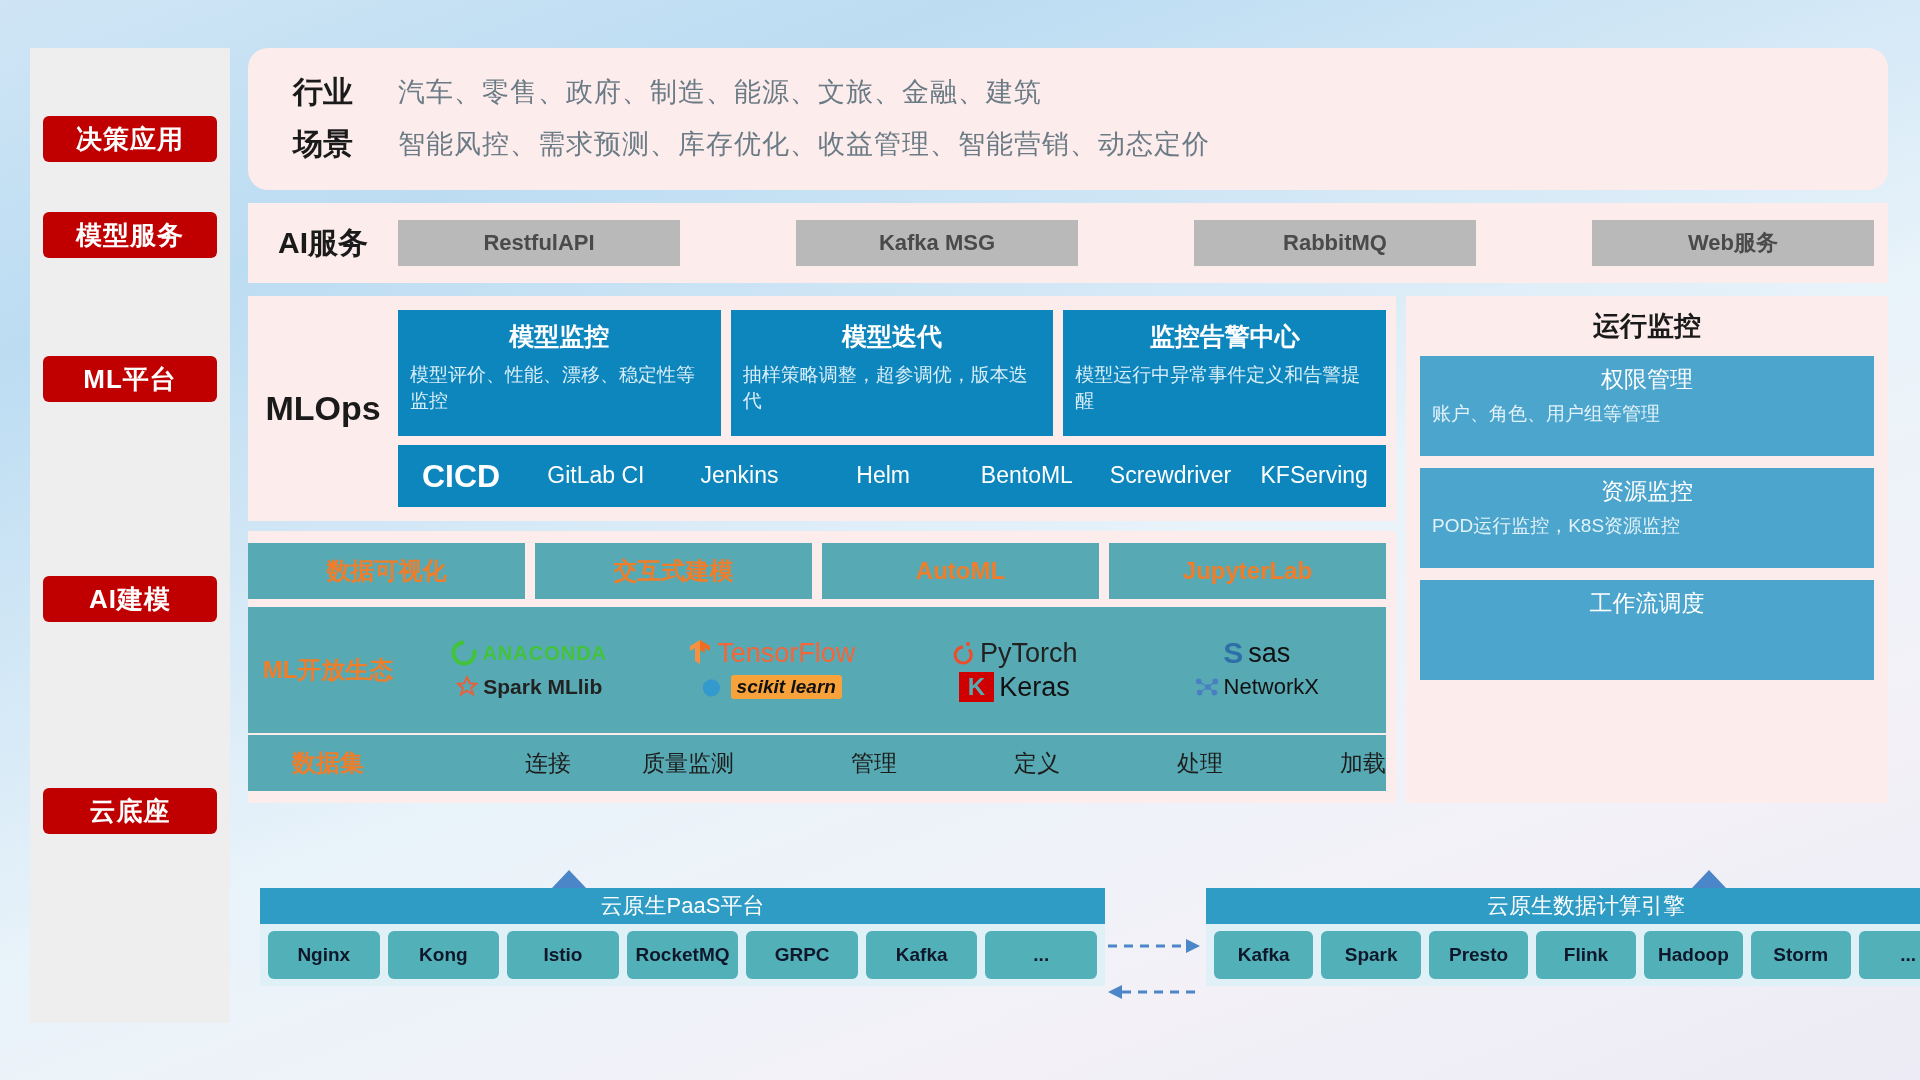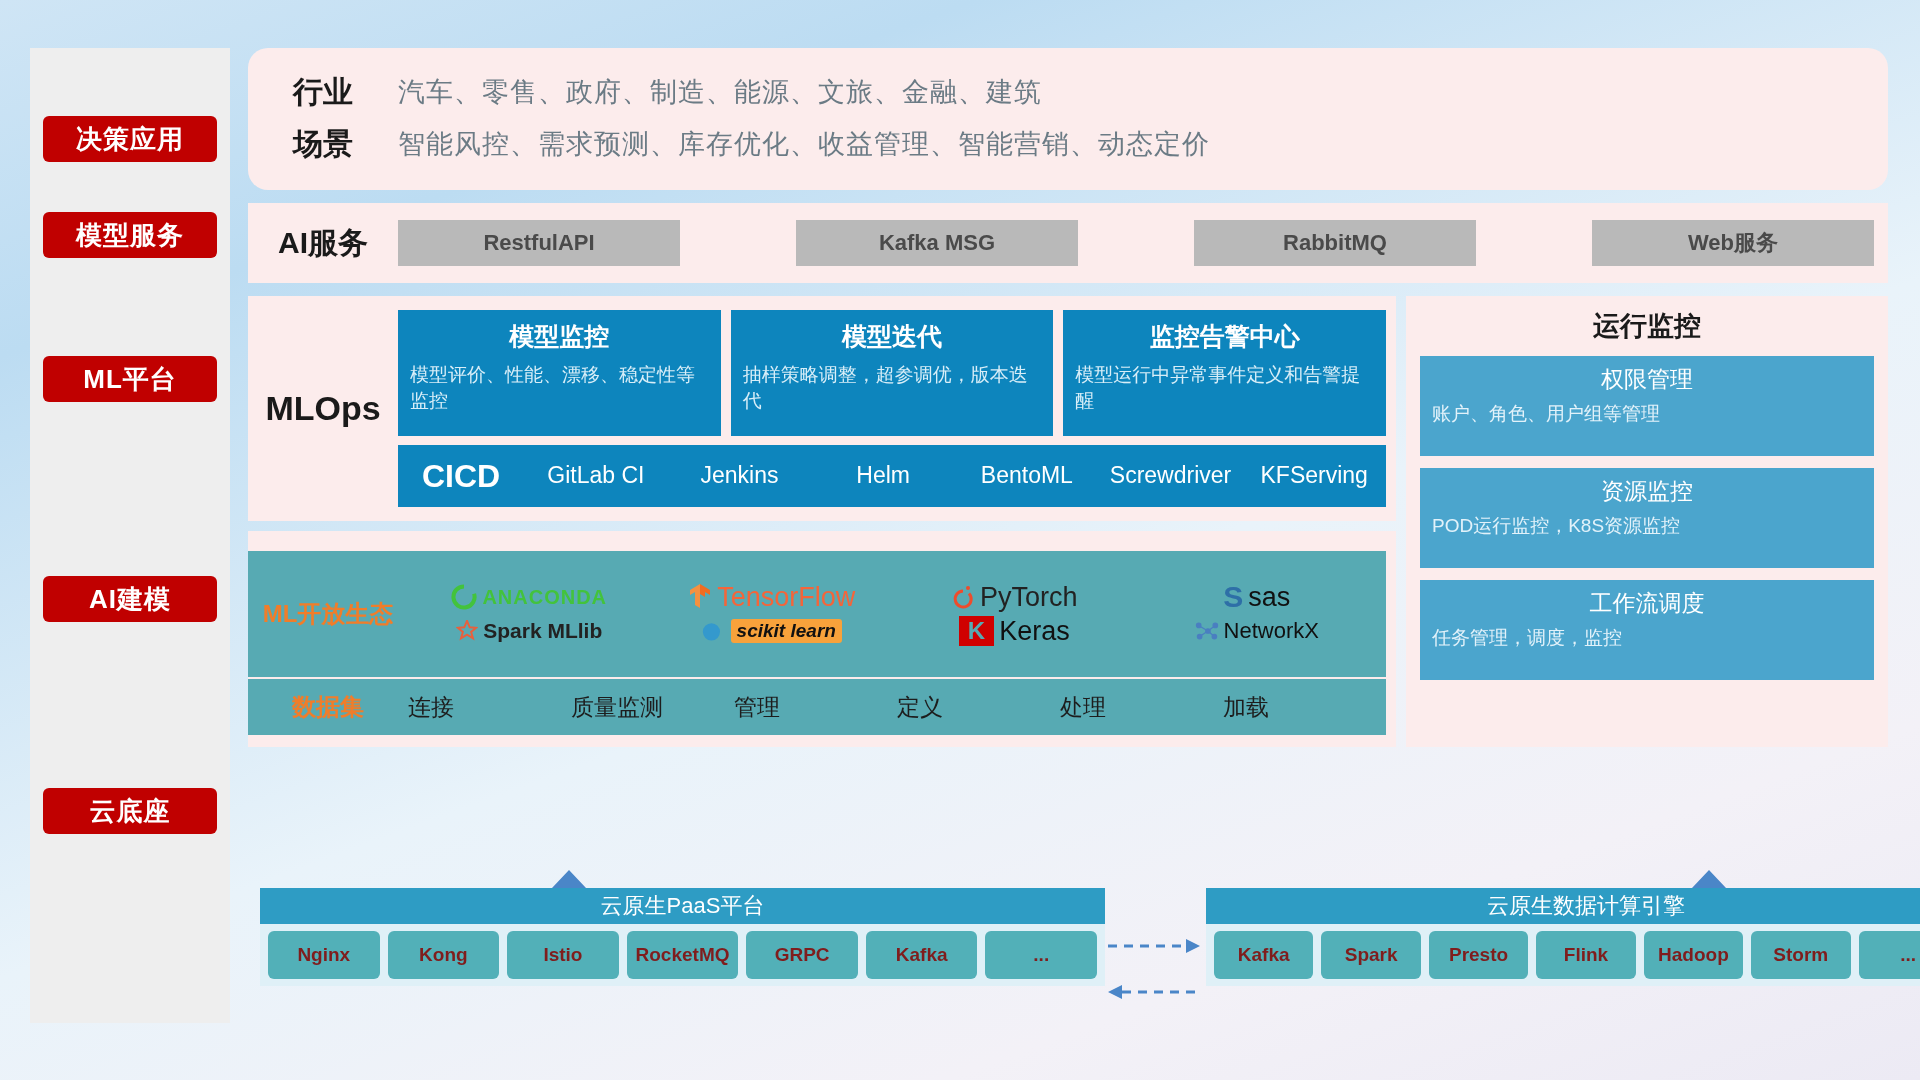--- a/index.html
+++ b/index.html
@@ -136,36 +136,36 @@
   .logo { display: flex; align-items: center; gap: 5px; }
   #data-row {
     margin-top: 2px; background: #57aab3; height: 56px;
     display: flex; align-items: center;
   }
   #data-label {
     width: 160px; text-align: center; color: #f07d2a;
     font-size: 24px; font-weight: bold;
   }
   .data-item {
-    flex: 1; text-align: left; color: #1d1d1d; font-size: 23px;
+    flex: 1; text-align: right; color: #1d1d1d; font-size: 23px;
   }
 
   
   #bottom { position: absolute; left: 248px; top: 888px; width: 1640px; height: 140px; }
   .cloud-col { position: absolute; top: 0; }
   .cloud-head {
     background: #2e9cc4; height: 36px; color: #fff; font-size: 22px;
     display: flex; align-items: center; justify-content: center;
   }
   .cloud-body {
     background: #dff0f7; padding: 7px 8px; display: flex; gap: 8px;
   }
   .chip {
     flex: 1; height: 48px; background: #52b0b8; border-radius: 6px;
-    color: #7f1d1d; font-size: 19px; font-weight: bold;
+    color: #0f172a; font-size: 19px; font-weight: bold;
     display: flex; align-items: center; justify-content: center;
     text-align: center; line-height: 1.05; padding: 0 2px;
   }
   .up-arrow { position: absolute; }
   #dash-zone { position: absolute; left: 858px; top: 28px; width: 96px; height: 100px; }
 </style>
 </head>
 <body>
 
 <div id="left-rail">
@@ -239,20 +239,26 @@
                 <div class="cicd-item">Screwdriver</div>
                 <div class="cicd-item">KFServing</div>
               </div>
             </div>
           </div>
         </div>
       </div>
 
       <div id="band-model">
         <div id="model-right">
+          <div id="tool-row">
+            <div class="tool-box">数据可视化</div>
+            <div class="tool-box">交互式建模</div>
+            <div class="tool-box">AutoML</div>
+            <div class="tool-box">JupyterLab</div>
+          </div>
 
           <div id="eco-row">
             <div id="eco-label">ML开放生态</div>
             <div id="eco-logos">
 
               <div class="logo">
                 <svg width="26" height="26" viewBox="0 0 32 32">
                   <path d="M16 3a13 13 0 1 0 12.4 9" fill="none" stroke="#43c33c" stroke-width="5"></path>
                 </svg>
                 <span style="color:#43c33c;font-size:20px;font-weight:bold;letter-spacing:1px">ANACONDA</span>
@@ -336,21 +342,20 @@
       <div class="mon-card">
         <h4>权限管理</h4>
         <p>账户、角色、用户组等管理</p>
       </div>
       <div class="mon-card">
         <h4>资源监控</h4>
         <p>POD运行监控，K8S资源监控</p>
       </div>
       <div class="mon-card">
         <h4>工作流调度</h4>
-        <p>任务管理，调度，监控</p>
       </div>
     </div>
   </div>
 </div>
 
 <div id="bottom">
 
   <svg class="up-arrow" style="left:300px; top:-18px;" width="42" height="42" viewBox="0 0 42 42">
     <path d="M21 0 L38 18 H29 V42 H13 V18 H4 Z" fill="#4a86c8"></path>
   </svg>

